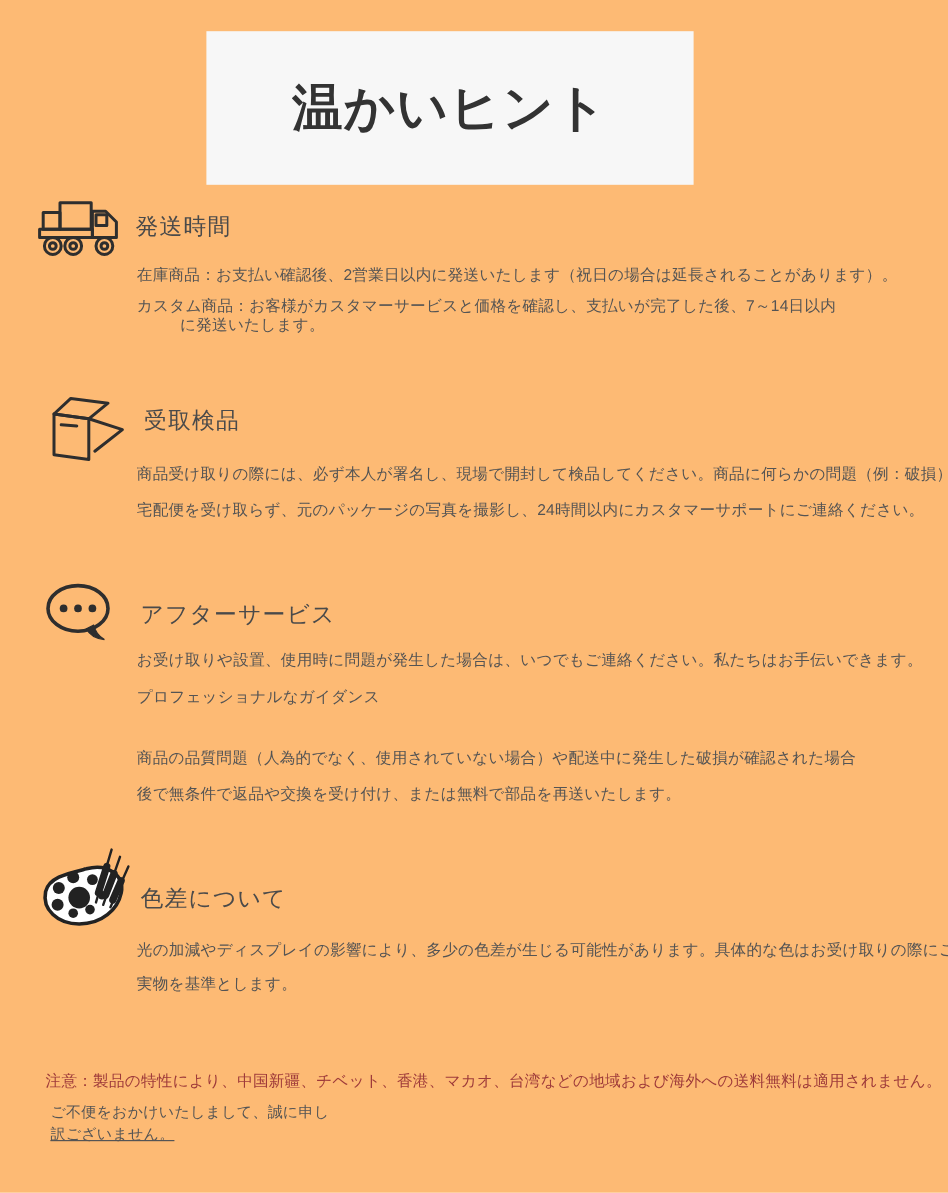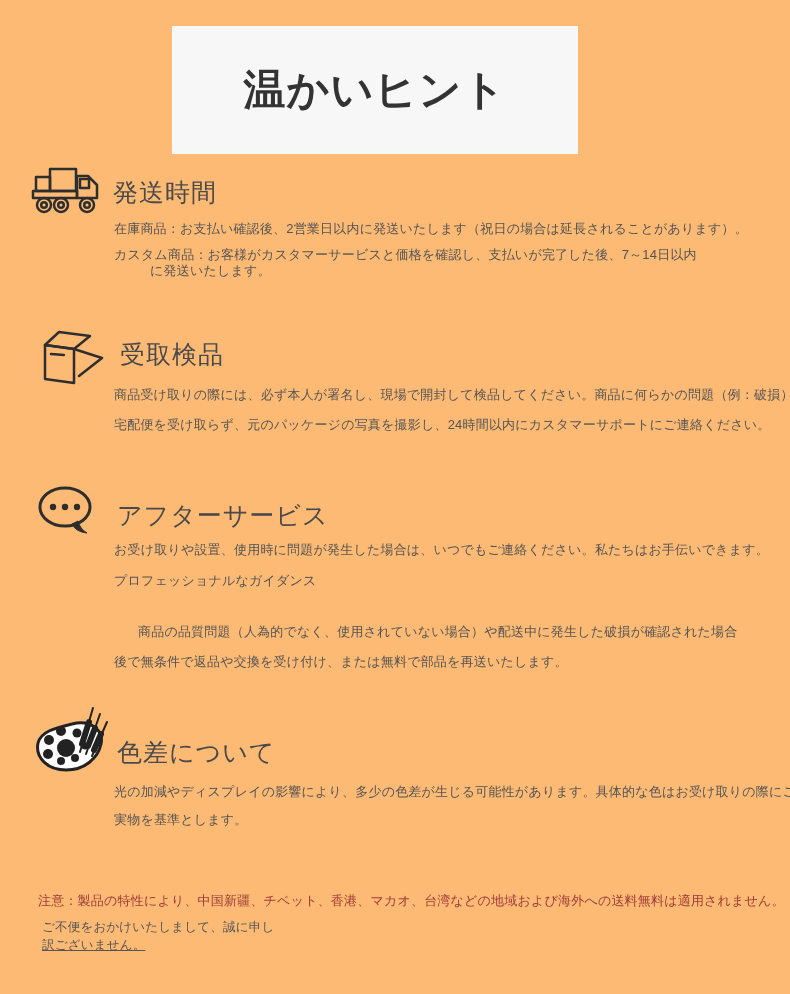--- a/index.html
+++ b/index.html
@@ -24,21 +24,21 @@
   }
   .page-title {
     font-size:42px;
     font-weight:700;
     color:#333333;
     letter-spacing:1px;
     white-space:nowrap;
   }
   .sec-heading {
     position:absolute;
-    font-size:25px;
+    font-size:19px;
     color:#4a4a4a;
     letter-spacing:1px;
     white-space:nowrap;
   }
   .line {
     position:absolute;
     font-size:13px;
     color:#545454;
     white-space:nowrap;
     letter-spacing:0.2px;
@@ -103,21 +103,21 @@
   <svg class="icon-svg" style="left:36px; top:484px;" width="66" height="54" viewBox="0 0 66 54">
     <ellipse cx="29" cy="23" rx="25" ry="19" fill="none" stroke="#2e2e2e" stroke-width="3"></ellipse>
     <path d="M36,40 Q40,48 51,49 Q44,45 42,37 Z" fill="#2e2e2e" stroke="#2e2e2e" stroke-width="1"></path>
     <circle cx="17" cy="23" r="3.2" fill="#2e2e2e"></circle>
     <circle cx="29" cy="23" r="3.2" fill="#2e2e2e"></circle>
     <circle cx="41" cy="23" r="3.2" fill="#2e2e2e"></circle>
   </svg>
   <div class="sec-heading" style="left:117px; top:499px;">アフターサービス</div>
   <div class="line" style="left:114px; top:572px;">プロフェッショナルなガイダンス</div>
   <div class="line" style="left:114px; top:541px;">お受け取りや設置、使用時に問題が発生した場合は、いつでもご連絡ください。私たちはお手伝いできます。</div>
-  <div class="line" style="left:114px; top:623px;margin-left:24px;">商品の品質問題（人為的でなく、使用されていない場合）や配送中に発生した破損が確認された場合</div>
+  <div class="line" style="left:114px; top:623px;">商品の品質問題（人為的でなく、使用されていない場合）や配送中に発生した破損が確認された場合</div>
   <div class="line" style="left:114px; top:653px;">後で無条件で返品や交換を受け付け、または無料で部品を再送いたします。</div>
 
   <svg class="icon-svg" style="left:32px; top:702px;" width="80" height="76" viewBox="0 0 80 76">
     <path d="M40,22 C58,17 72,28 69,42 C66,56 53,68 34,68 C16,68 3,56 6,41 C9,29 24,26 40,22 Z" fill="#ffffff" stroke="#222222" stroke-width="3" stroke-linejoin="round"></path>
     <circle cx="34" cy="46" r="9" fill="#222222"></circle>
     <circle cx="17" cy="38" r="5" fill="#222222"></circle>
     <circle cx="29" cy="29" r="5" fill="#222222"></circle>
     <circle cx="45" cy="31" r="4.5" fill="#222222"></circle>
     <circle cx="16" cy="52" r="5" fill="#222222"></circle>
     <circle cx="29" cy="59" r="4" fill="#222222"></circle>

